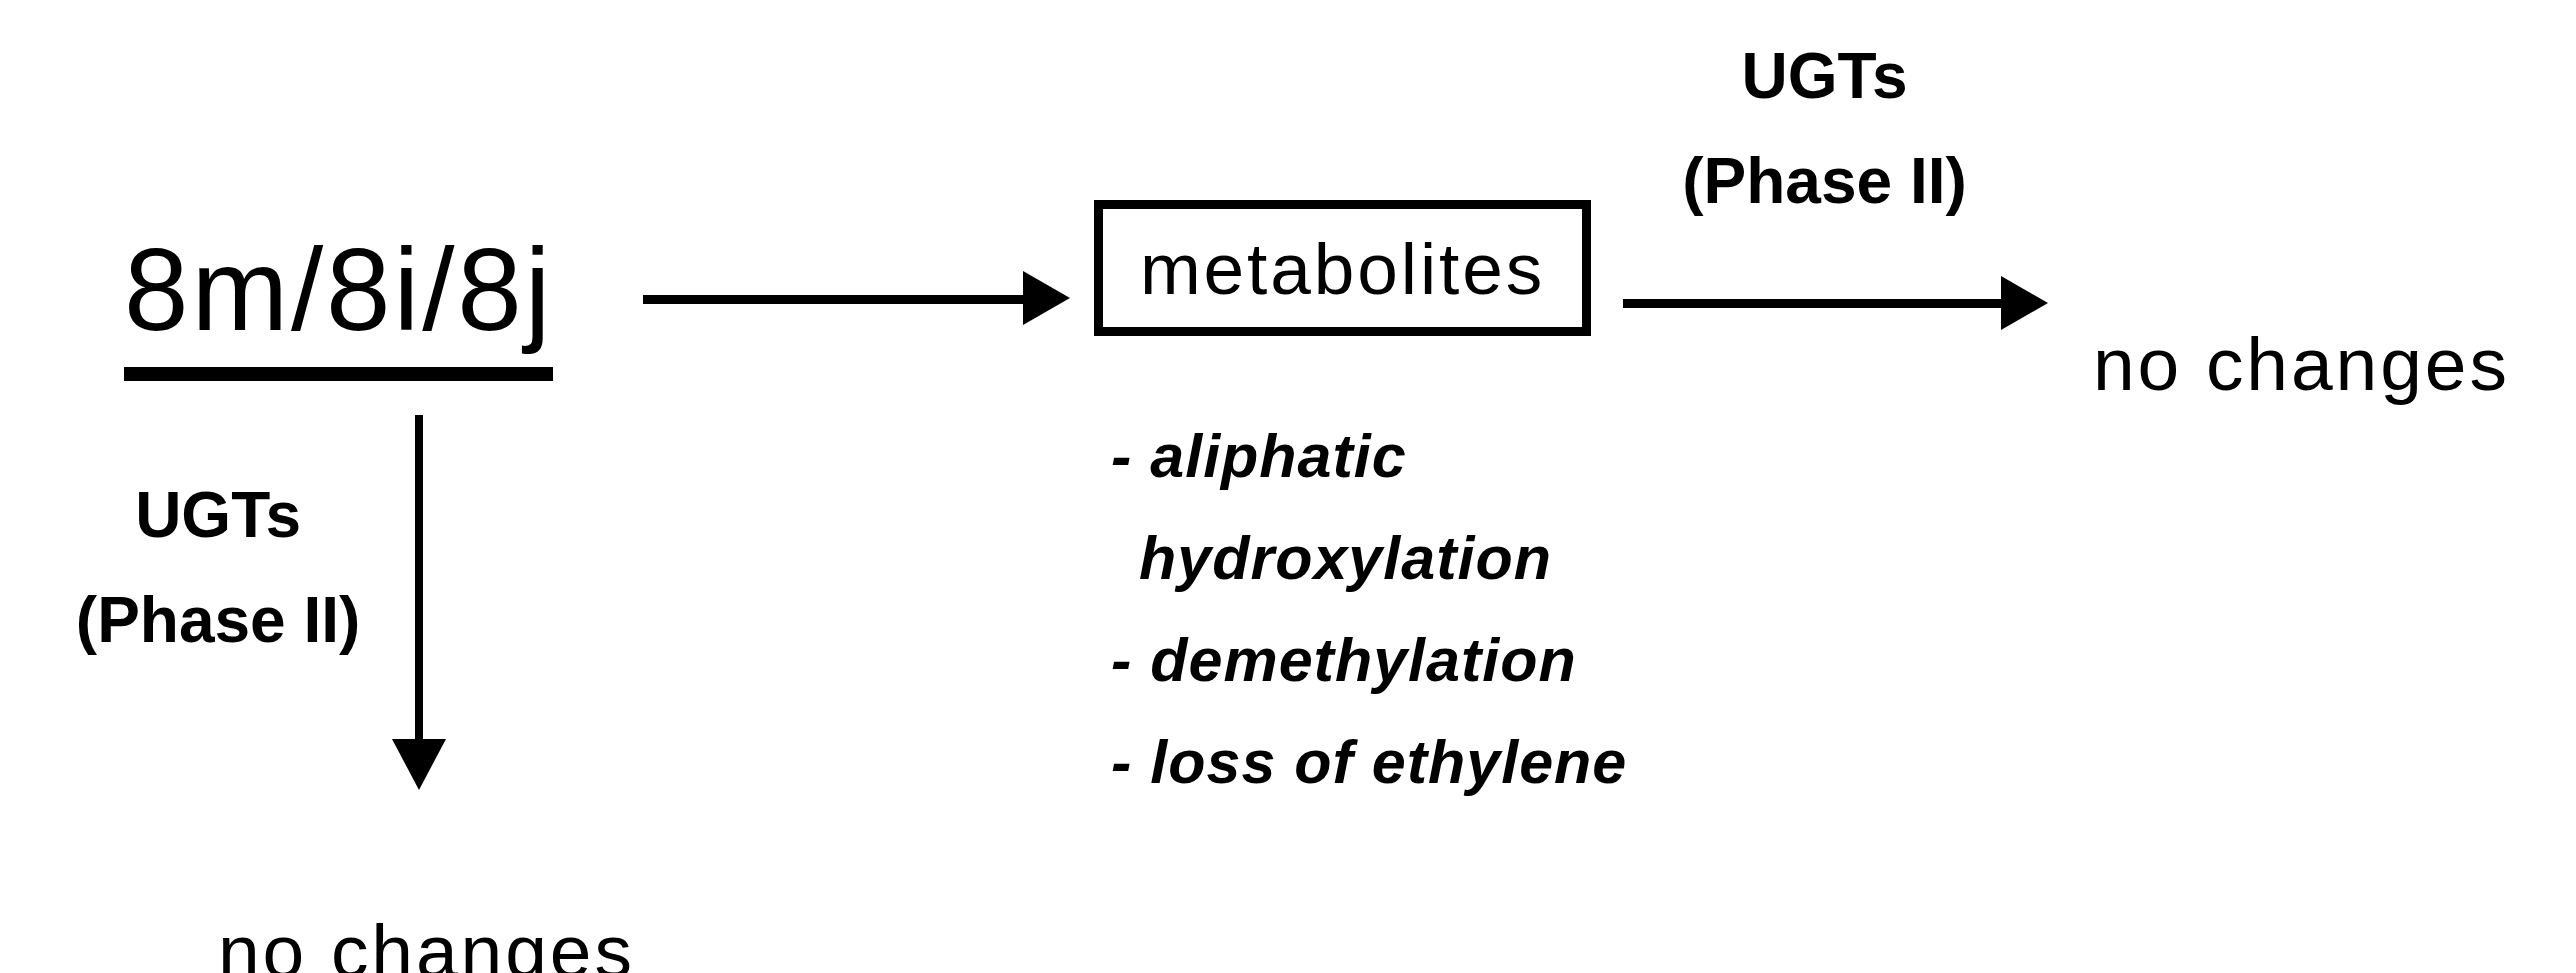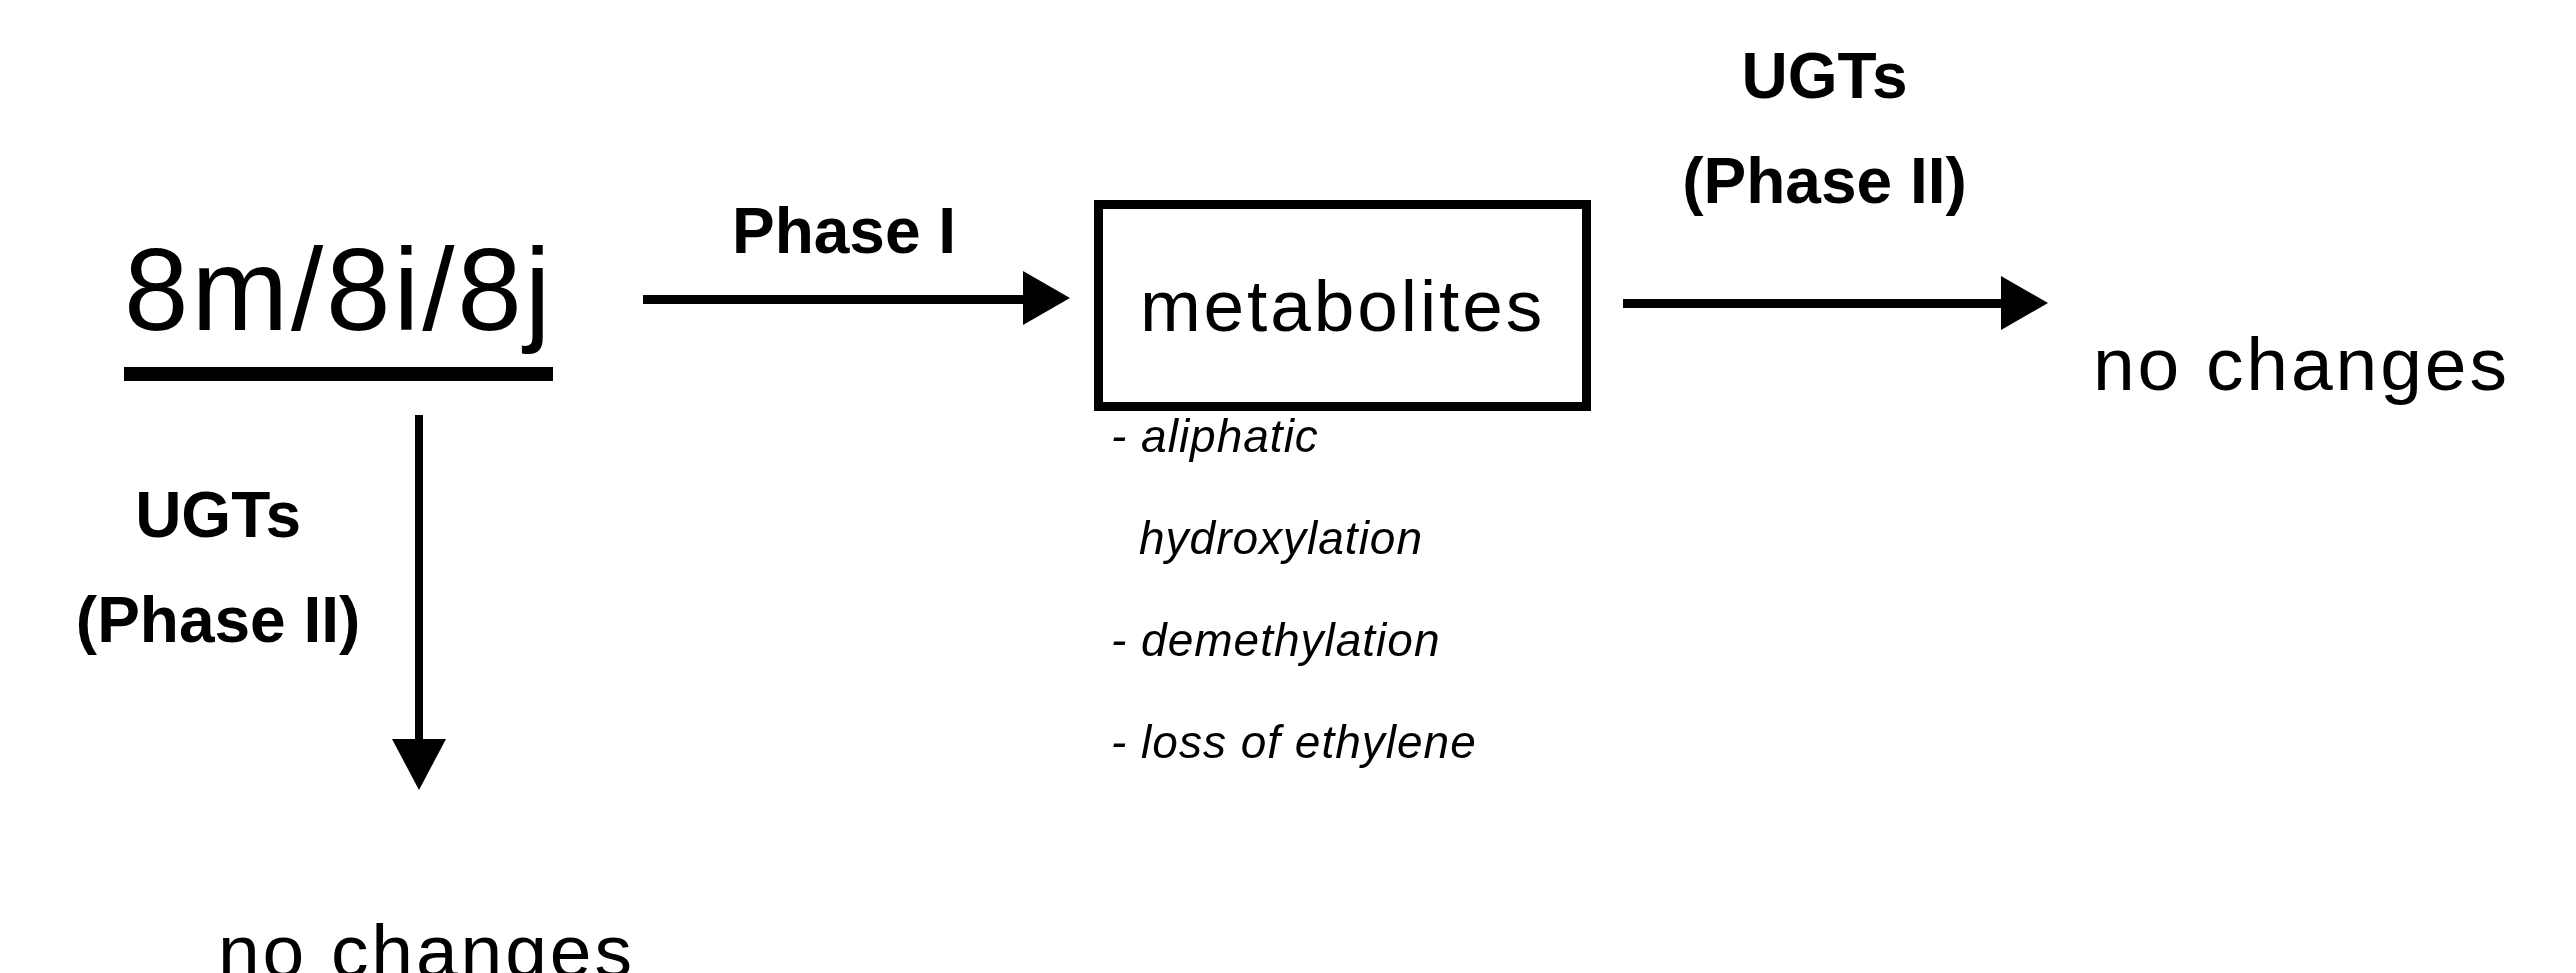--- a/index.html
+++ b/index.html
@@ -93,55 +93,54 @@
   .arrow2-shaft { left: 1623px; top: 299px; width: 378px; }
   .arrow2-head  { left: 2001px; top: 276px; }
   .varrow-shaft { left: 415px; top: 415px; height: 324px; }
   .varrow-head  { left: 392px; top: 739px; }
 
   
   .met-box {
     left: 1094px;
     top: 200px;
     width: 497px;
-    height: 211px;
+    height: 136px;
     border: 9.8px solid #000;
     box-sizing: border-box;
     display: flex;
     align-items: center;
     justify-content: center;
   }
   .met-box-text {
     font-size: 73px;
     font-weight: 400;
     letter-spacing: 2.9px;
     white-space: nowrap;
   }
 
   
   .met-list {
     left: 1111px;
-    top: 385px;
-    font-size: 46px;
+    top: 405px;
+    font-size: 61px;
     font-style: italic;
-    font-weight: 400;
+    font-weight: 700;
     line-height: 102px;
     letter-spacing: 1px;
     white-space: nowrap;
   }
   .met-list .indent { margin-left: 28px; }
 </style>
 </head>
 <body>
 
 <div id="canvas">
 
   <div class="abs compound">8m/8i/8j</div>
 
-  <div class="abs enzyme-label phase1-label">Phase I</div>
 
   <div class="abs shaft-h arrow1-shaft"></div>
   <div class="abs head-right arrow1-head"></div>
 
   <div class="abs met-box">
     <span class="met-box-text">metabolites</span>
   </div>
 
   <div class="abs met-list">
     <div>- aliphatic</div>

